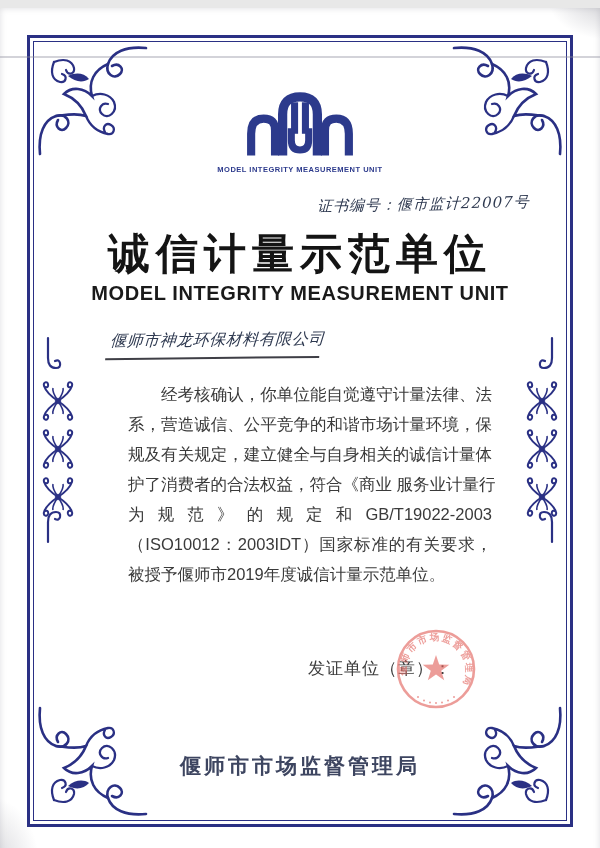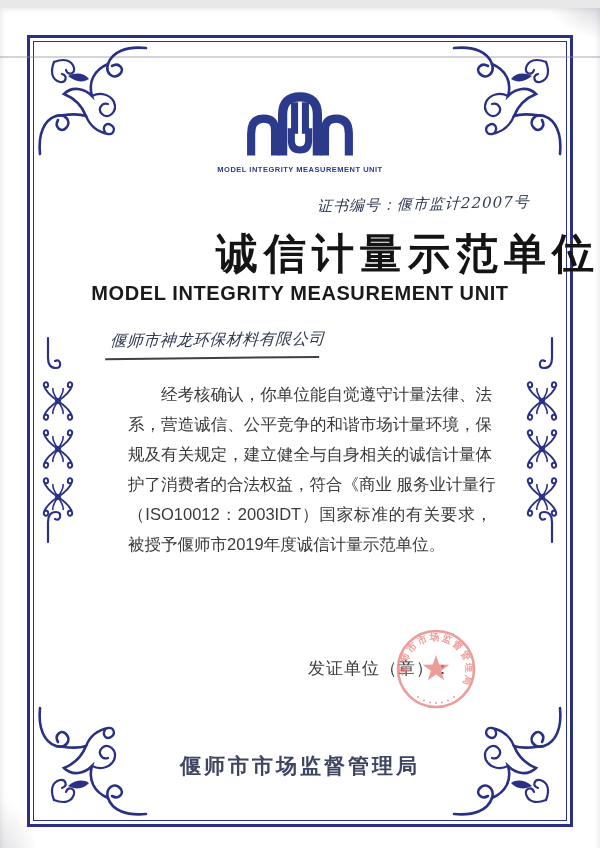--- a/index.html
+++ b/index.html
@@ -32,21 +32,21 @@
 
   .emblem { position:absolute; left:240px; top:78px; }
   .logo-caption { position:absolute; left:0; top:157px; width:600px; text-align:center;
     font-size:7.5px; font-weight:bold; letter-spacing:.5px; color:#2c3a8c; }
 
   .cert-no { position:absolute; top:187px; right:70px;
     font-family:"DejaVu Serif", serif; font-style:italic;
     font-size:15px; letter-spacing:1px; color:#2e3950;
     transform:rotate(-1.2deg) skewX(-3deg); white-space:nowrap; }
 
-  .title-cn { position:absolute; left:0; top:218px; width:600px; text-align:right;
+  .title-cn { position:absolute; left:0; top:218px; width:600px; text-align:center;
     font-family:"Liberation Serif", serif; font-weight:bold;
     font-size:42px; letter-spacing:6px; color:#141414; }
   .title-en { position:absolute; left:0; top:274px; width:600px; text-align:center;
     font-weight:bold; font-size:20px; letter-spacing:.6px; color:#1a1a1a; }
 
   .company { position:absolute; left:106px; top:322px; width:214px;
     font-family:"DejaVu Serif", serif; font-style:italic;
     font-size:16px; letter-spacing:.5px; color:#2e3950;
     border-bottom:2px solid #3f3f46; padding:0 2px 6px 4px;
     transform:rotate(-.6deg) skewX(-4deg); white-space:nowrap; }
@@ -157,20 +157,21 @@
   <div class="title-cn">诚信计量示范单位</div>
   <div class="title-en">MODEL INTEGRITY MEASUREMENT UNIT</div>
 
   <div class="company">偃师市神龙环保材料有限公司</div>
 
   <div class="body-text">
     <div class="body-line">经考核确认，你单位能自觉遵守计量法律、法</div>
     <div class="body-line">系，营造诚信、公平竞争的和谐市场计量环境，保</div>
     <div class="body-line">规及有关规定，建立健全与自身相关的诚信计量体</div>
     <div class="body-line">护了消费者的合法权益，符合《商业 服务业计量行</div>
+    <div class="body-line">为规范》的规定和GB/T19022-2003</div>
     <div class="body-line">（ISO10012：2003IDT）国家标准的有关要求，</div>
     <div class="body-line">被授予偃师市2019年度诚信计量示范单位。</div>
   </div>
 
   <div class="issue-label">发证单位（章）：</div>
 
   <svg class="seal" width="92" height="92" viewBox="0 0 92 92">
     <g opacity="0.62">
       <circle cx="46" cy="46" r="38" fill="none" stroke="#e2625c" stroke-width="2.6"></circle>
       <polygon points="46,32 49.2,41.6 59.3,41.7 51.2,47.7 54.2,57.3 46,51.5 37.8,57.3 40.8,47.7 32.7,41.7 42.8,41.6" fill="#e2625c"></polygon>

